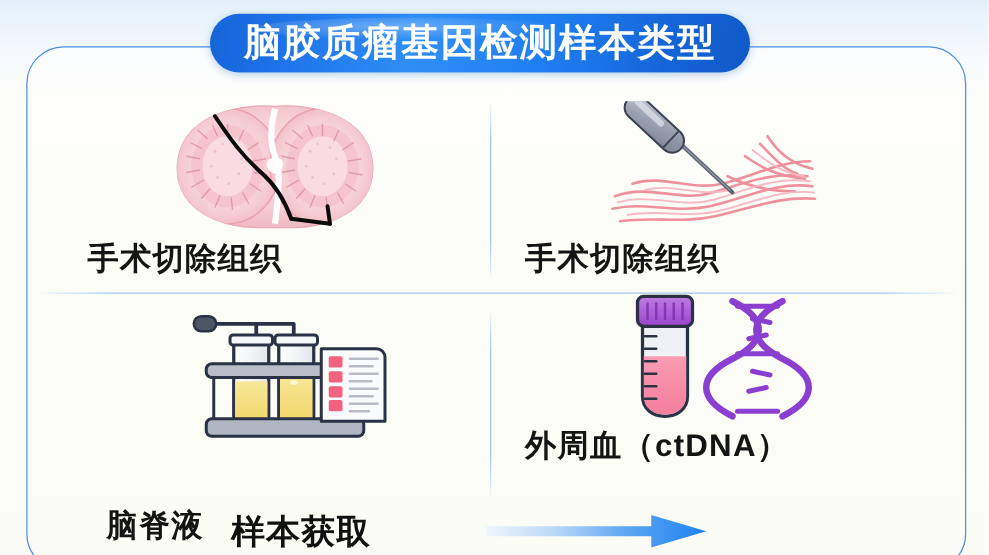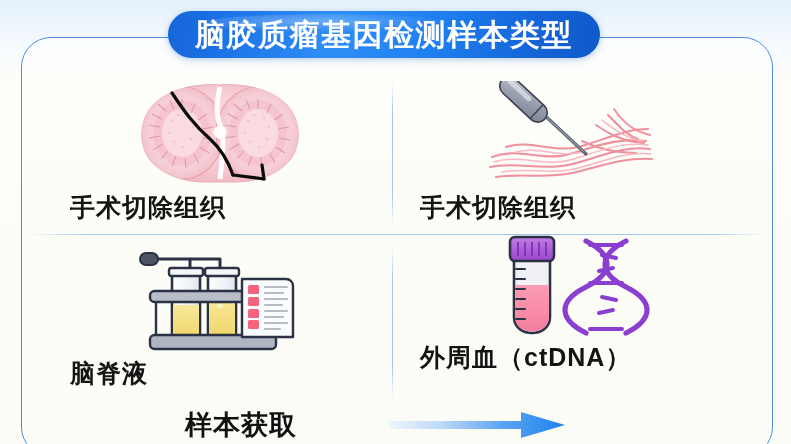--- a/index.html
+++ b/index.html
@@ -106,21 +106,21 @@
     font-size: 25px;
     font-weight: bold;
     color: #141414;
     letter-spacing: 1px;
     line-height: 1;
     white-space: nowrap;
   }
 
   #cell-surgery { left: 70px;  top: 80px;  width: 300px; }
   #cell-biopsy  { left: 420px; top: 80px;  width: 300px; }
-  #cell-csf     { left: 70px;  top: 248px; width: 300px; }
+  #cell-csf     { left: 85px;  top: 248px; width: 300px; gap: 48px; }
   #cell-blood   { left: 420px; top: 232px; width: 300px; }
 
   #cell-surgery .cell-art { width: 300px; height: 105px; }
   #cell-biopsy  .cell-art { width: 300px; height: 105px; }
   #cell-csf     .cell-art { width: 300px; height: 105px; }
   #cell-blood   .cell-art { width: 300px; height: 105px; }
 
   #cell-surgery .cell-label { margin-top: 10px; }
   #cell-biopsy  .cell-label { margin-top: 10px; }
   #cell-csf     .cell-label { margin-top: 8px; }

